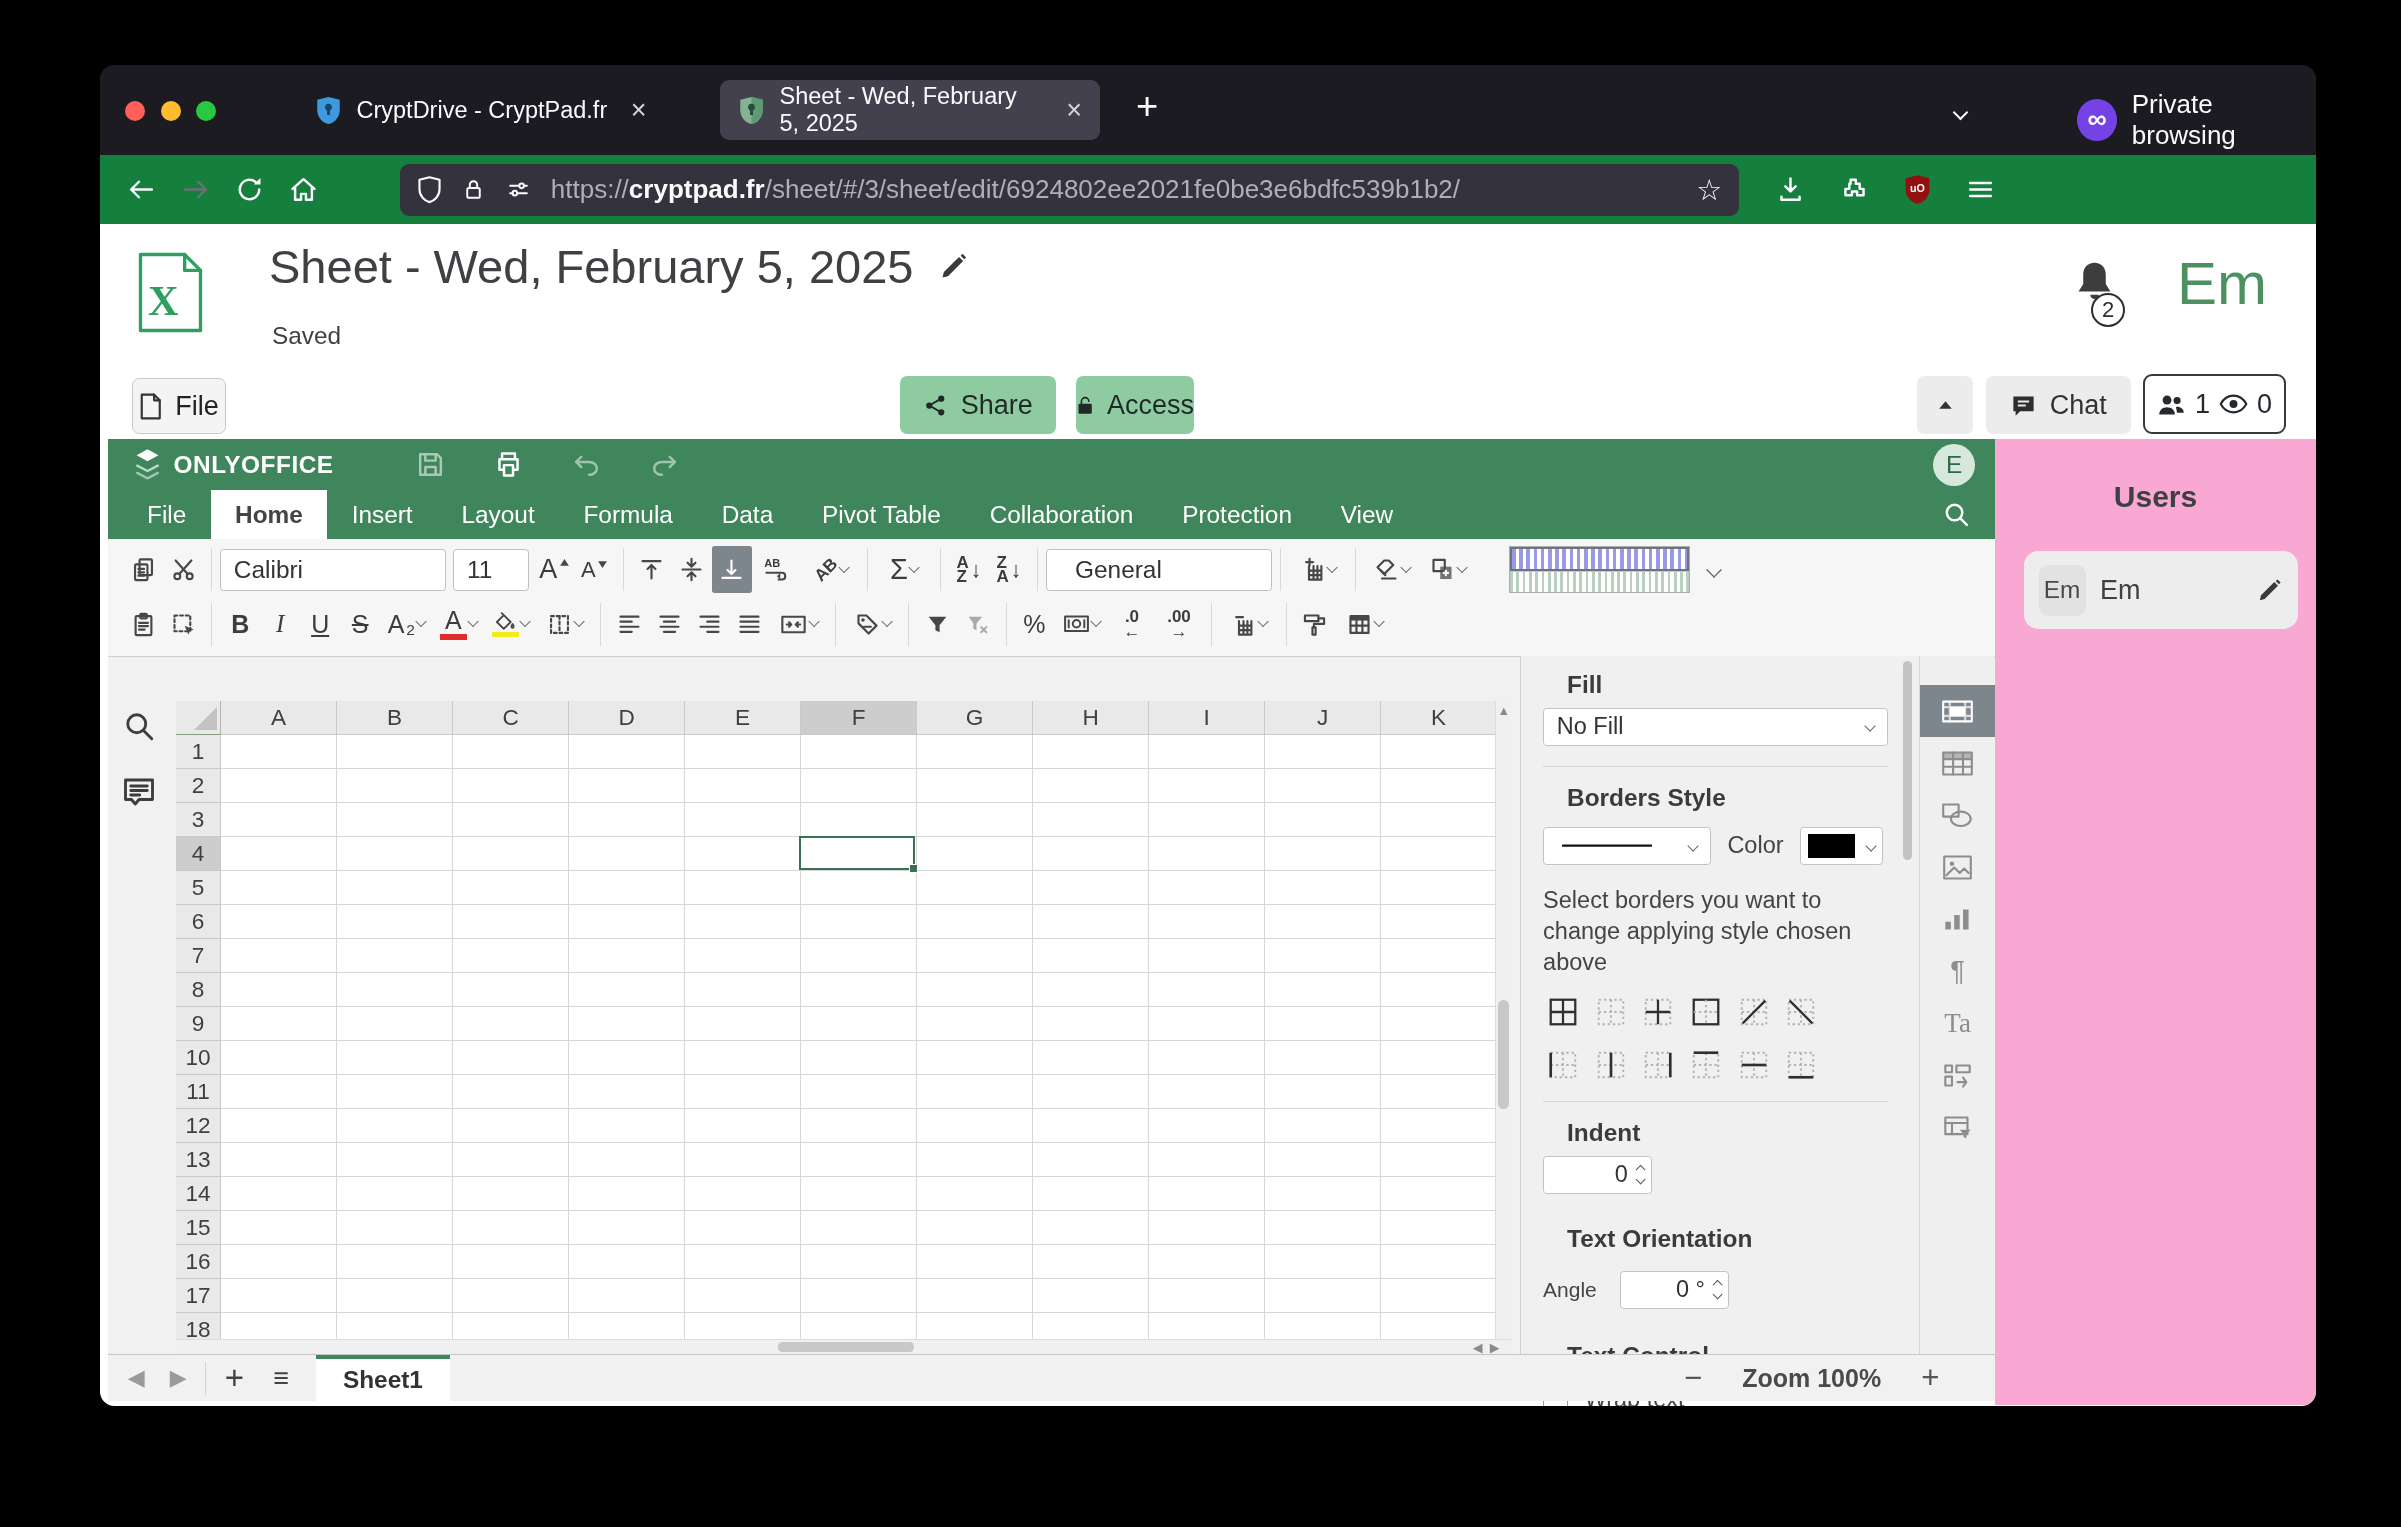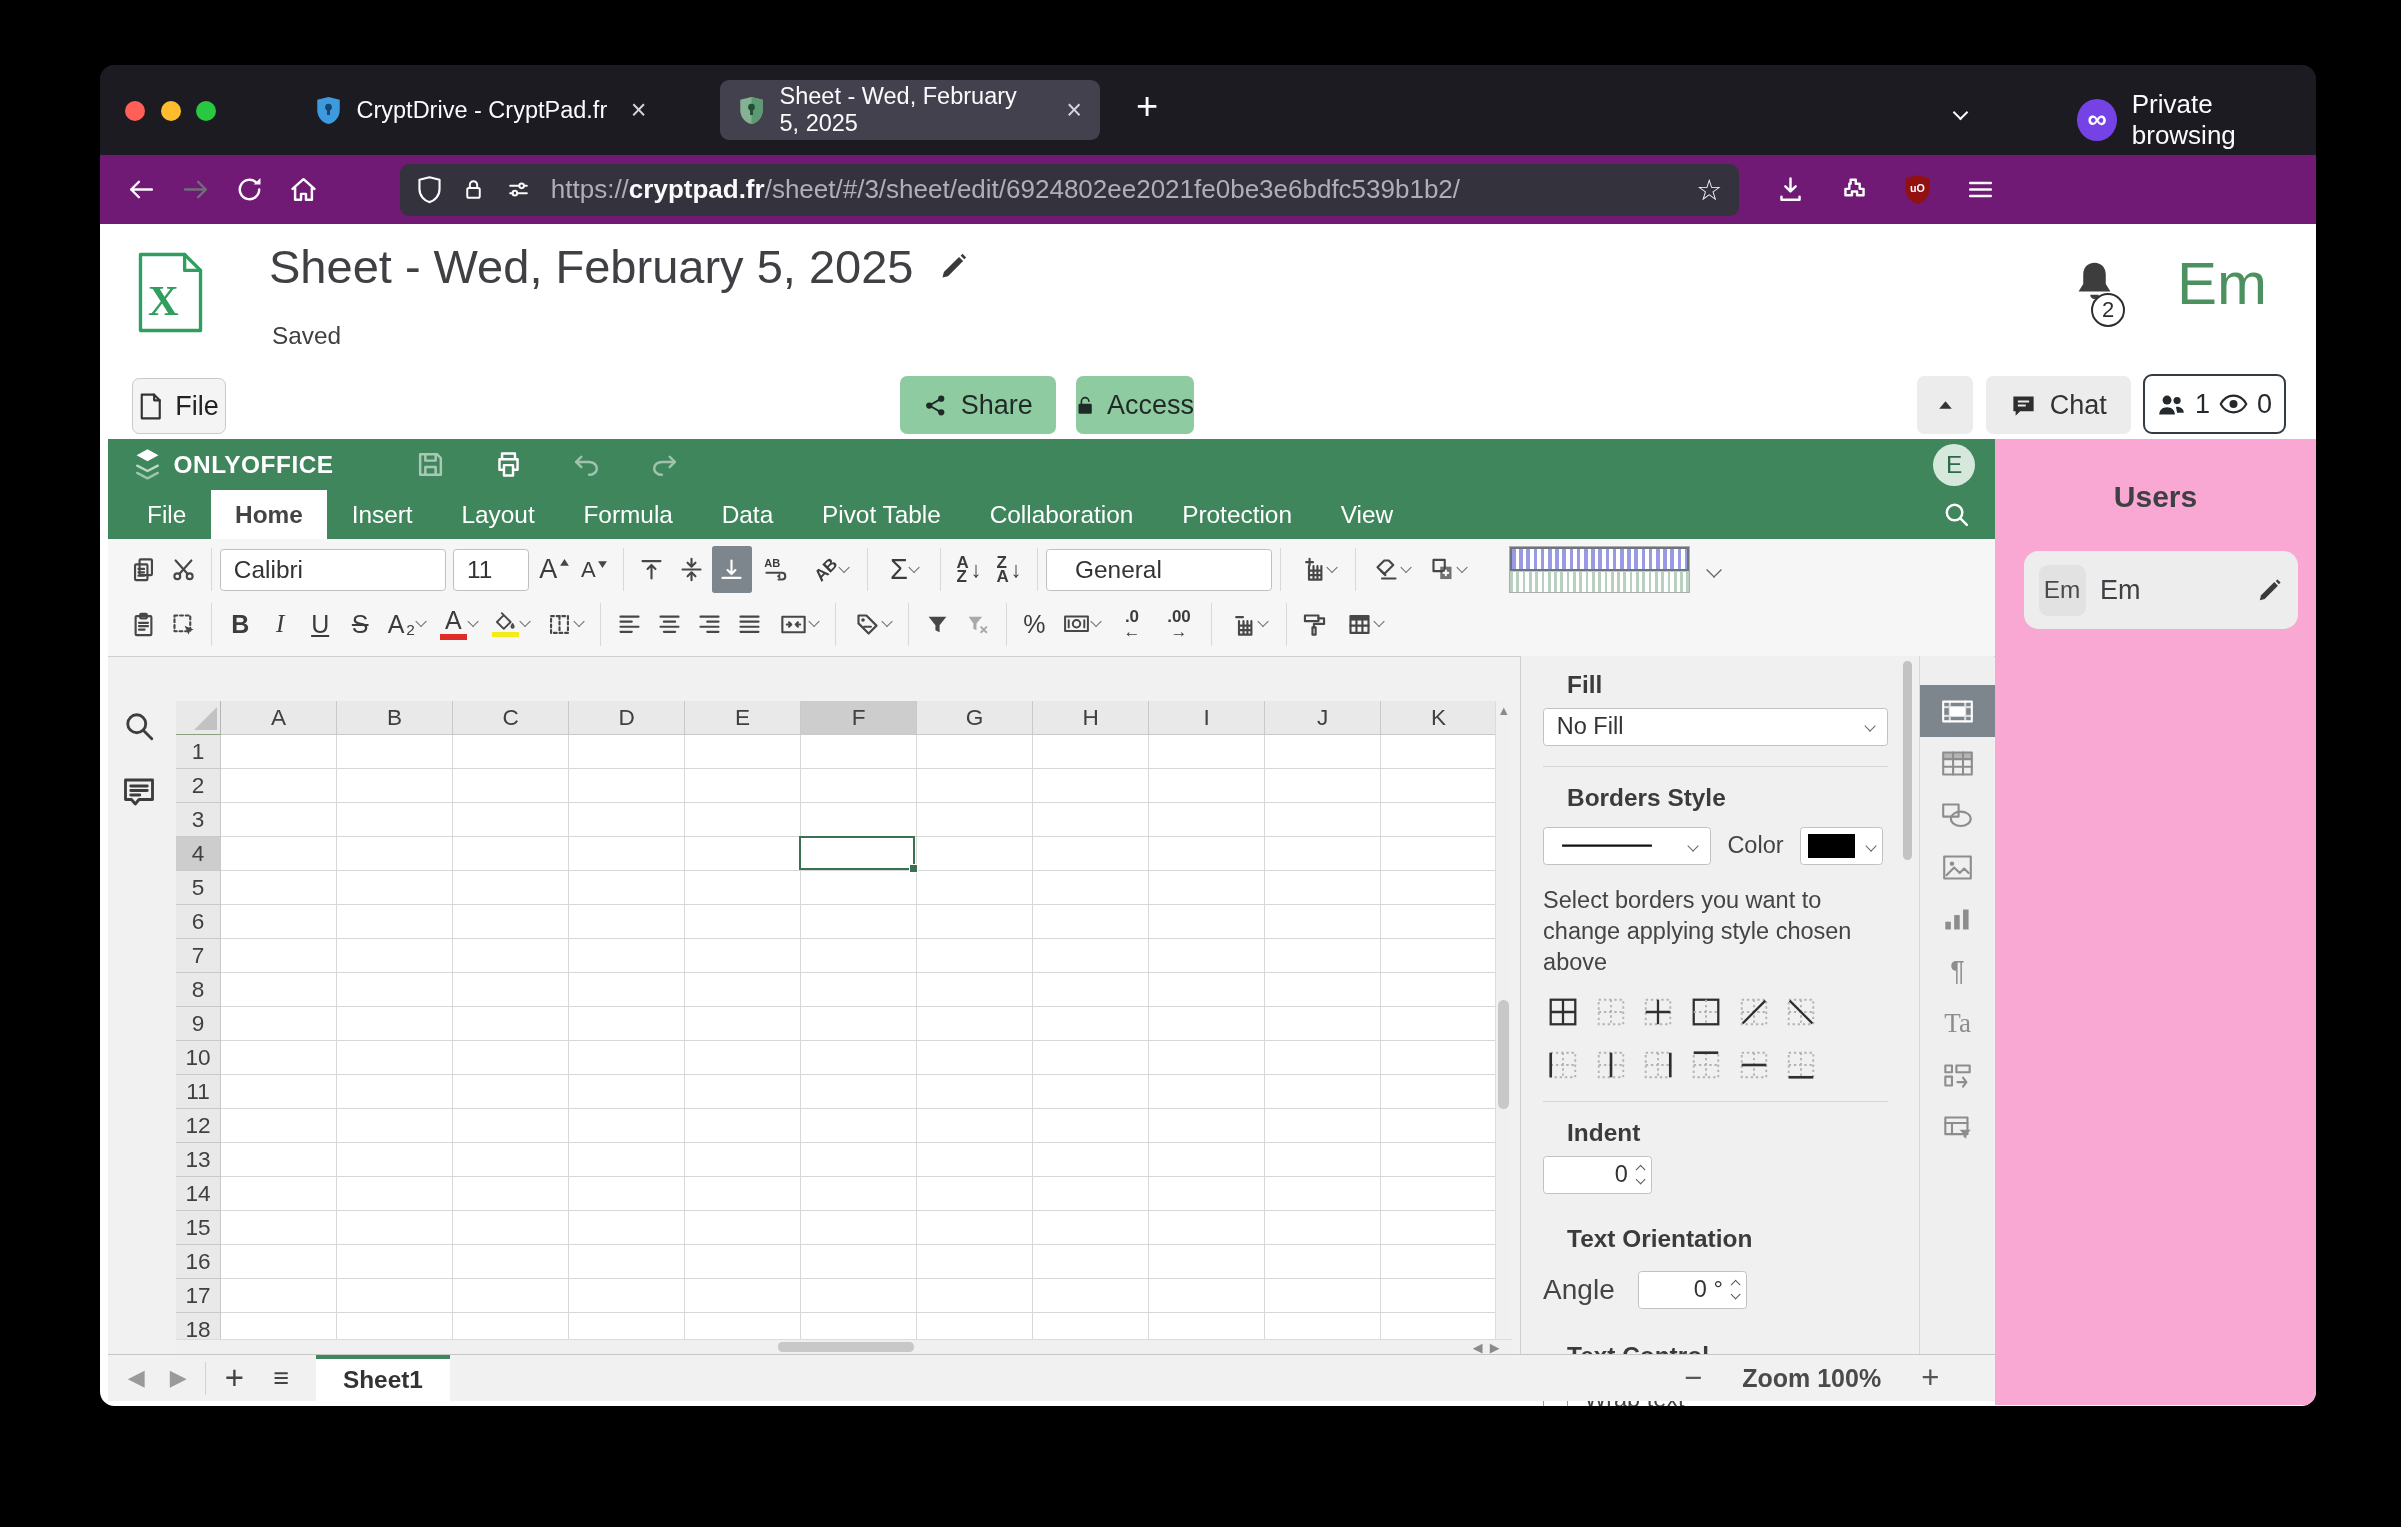--- a/index.html
+++ b/index.html
@@ -12,21 +12,21 @@
   .tabstrip{position:absolute;left:0;top:0;width:100%;height:90px;background:#1c1b22;}
   .light{position:absolute;top:36px;width:20px;height:20px;border-radius:50%;}
   .tab{position:absolute;top:15.4px;height:60px;border-radius:9px;display:flex;align-items:center;gap:14.5px;padding:0 18px;color:#fbfbfe;font-size:23.5px;}
   .tab.active{background:#42414d;}
   .tab .close{font-size:27px;color:#d5d3dd;margin-left:9px;}
   .newtab{position:absolute;top:22px;font-size:38px;color:#fbfbfe;font-weight:300;line-height:1;}
   .tabchev{position:absolute;top:40px;}
   .caret{display:inline-block;width:11px;height:11px;border-right:2.7px solid #fbfbfe;border-bottom:2.7px solid #fbfbfe;transform:rotate(45deg);}
   .private{position:absolute;top:23.5px;display:flex;align-items:center;gap:14.5px;color:#fbfbfe;font-size:26px;}
   .mask-circle{width:42px;height:42px;border-radius:50%;background:#7542e5;color:#fff;display:flex;align-items:center;justify-content:center;font-size:27px;font-weight:bold;}
-  .navbar{position:absolute;left:0;top:90px;width:100%;height:69px;background:#701a75;display:flex;align-items:center;color:#fbfbfe;}
+  .navbar{position:absolute;left:0;top:90px;width:100%;height:69px;background:#15803d;display:flex;align-items:center;color:#fbfbfe;}
   .navic{width:54px;display:flex;justify-content:center;color:#fbfbfe;}
   .navic.dim{color:#6f6e78;}
   .urlbar{margin-left:69px;width:1339px;height:52px;background:#33323d;border-radius:9px;display:flex;align-items:center;padding:0 16.3px;gap:18px;color:#fbfbfe;}
   .urltext{font-size:26px;white-space:nowrap;overflow:hidden;flex:1;}
   .urltext .dim{color:#b1aebc;}
   .urltext .dom{color:#fbfbfe;font-weight:bold;}
   .star{font-size:29px;color:#fbfbfe;}
   .navright{display:flex;align-items:center;gap:33px;margin-left:36px;color:#fbfbfe;}
 
   
@@ -1066,21 +1066,21 @@
           <div class="spin" style="margin-top:9px">
                 <span>0</span>
                 <span class="ar">
                   <i class="up"></i>
                   <i class="dn"></i>
                 </span>
               </div>
 
           <div class="sb-label" style="margin-top:31px">Text Orientation</div>
           <div style="display:flex;align-items:center;gap:23.5px;margin-top:18px">
-            <span style="font-size:28px;color:#444">Angle</span>
+            <span style="font-size:21px;color:#444">Angle</span>
             <div class="spin">
                   <span>0 °</span>
                   <span class="ar">
                     <i class="up"></i>
                     <i class="dn"></i>
                   </span>
                 </div>
           </div>
 
           <div class="sb-label" style="margin-top:33px">Text Control</div>

